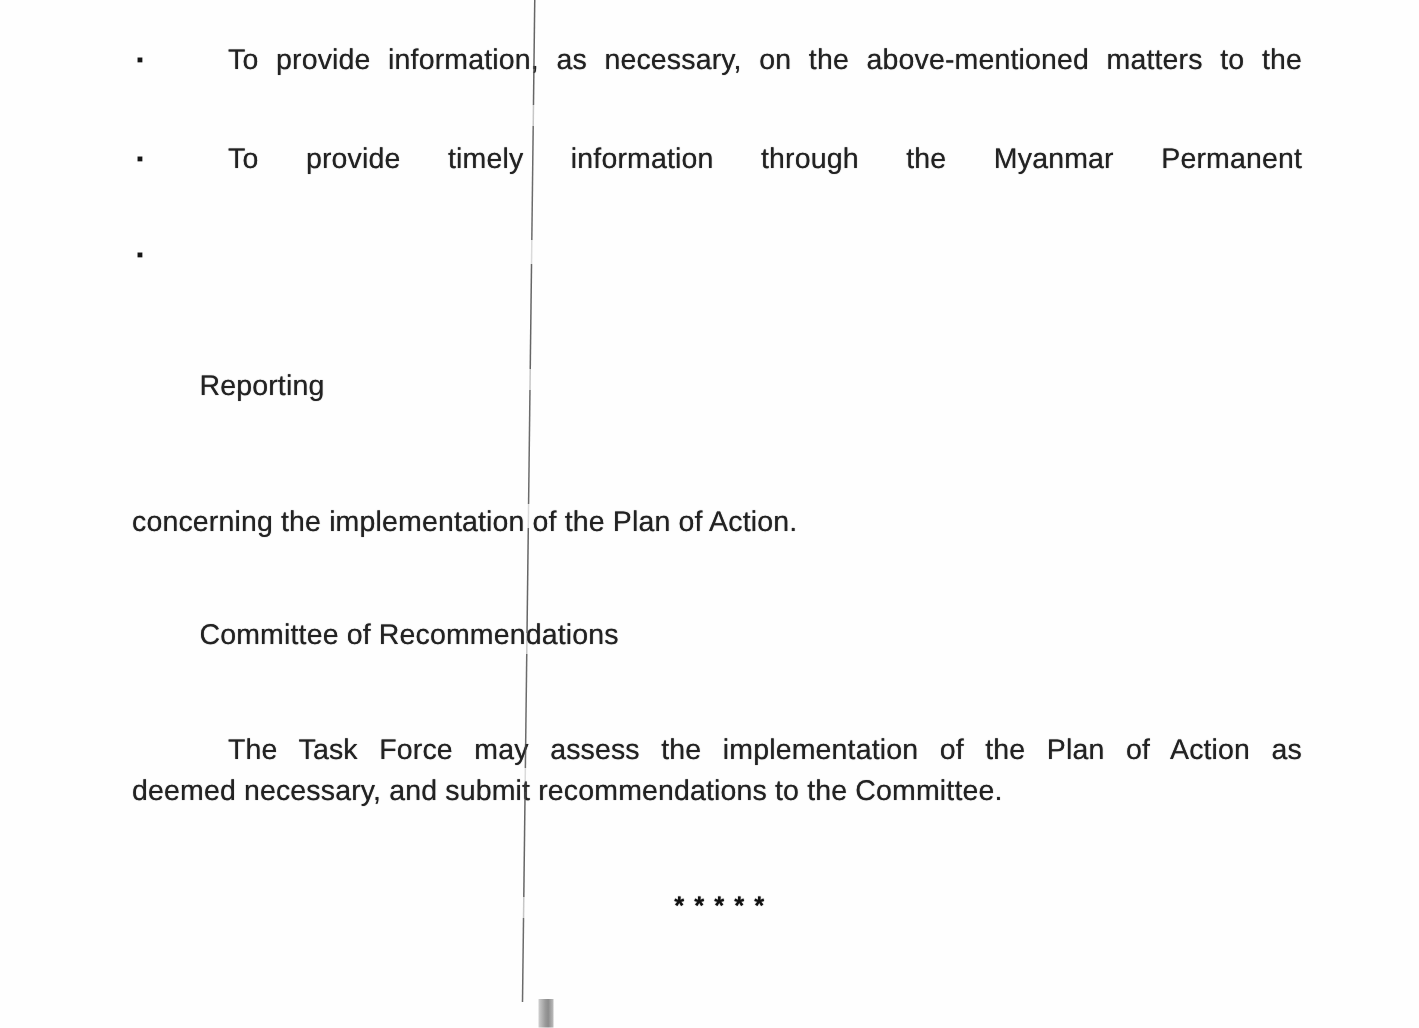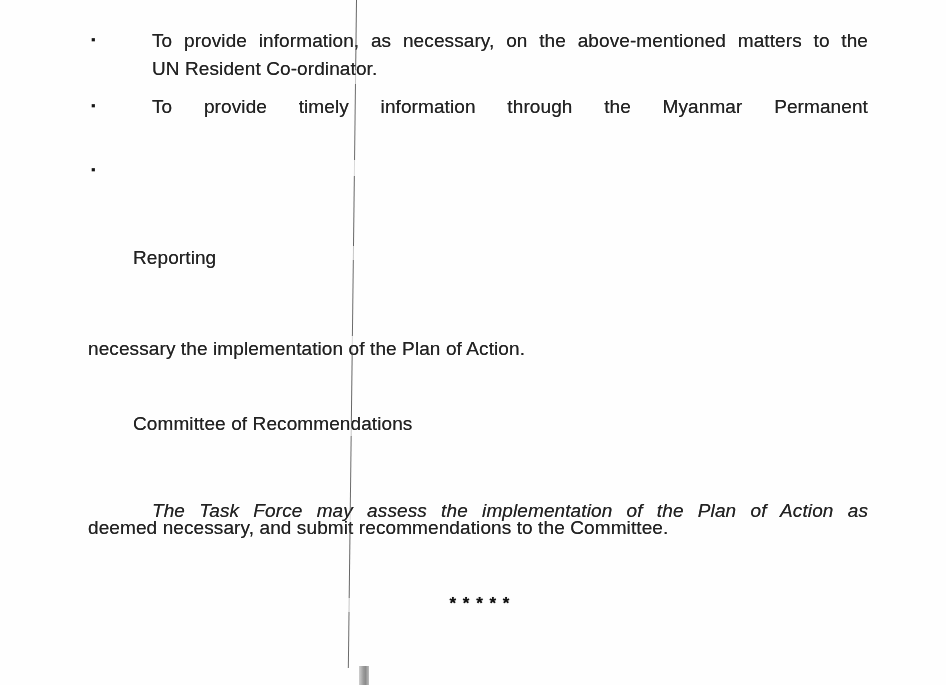--- a/index.html
+++ b/index.html
@@ -82,34 +82,33 @@
     text-shadow: 0 0 0.7px rgba(10,10,10,0.8);
   }
 </style>
 </head>
 <body>
 
 <div class="scan-page">
 
   <span class="bullet-marker" style="left:91px; top:32px;">▪</span>
   <div class="line doc-text justify" style="left:152px; top:27px; width:716px;">To provide information, as necessary, on the above-mentioned matters to the</div>
-  <div class="line doc-text" style="left:152px; top:55px;">UN Resident Co-ordinator.</div>
 
   <span class="bullet-marker" style="left:91px; top:98px;">▪</span>
   <div class="line doc-text justify" style="left:152px; top:93px; width:716px;">To provide timely information through the Myanmar Permanent</div>
 
   <span class="bullet-marker" style="left:91px; top:162px;">▪</span>
 
   <div class="heading doc-text" style="left:94px; top:244px;">Reporting</div>
 
-  <div class="line doc-text" style="left:88px; top:335px;">necessary the implementation of the Plan of Action.</div>
+  <div class="line doc-text" style="left:88px; top:335px;">concerning the implementation of the Plan of Action.</div>
 
   <div class="heading doc-text" style="left:94px; top:410px;">Committee of Recommendations</div>
 
-  <div class="line doc-text justify" style="left:88px; top:497px; width:780px; text-indent:64px;font-style:italic;">The Task Force may assess the implementation of the Plan of Action as</div>
+  <div class="line doc-text justify" style="left:88px; top:487px; width:780px; text-indent:64px;">The Task Force may assess the implementation of the Plan of Action as</div>
   <div class="line doc-text" style="left:88px; top:514px;">deemed necessary, and submit recommendations to the Committee.</div>
 
   <div class="footer-mark">* * * * *</div>
 
   <div class="fold-line"></div>
   <div class="bottom-bar"></div>
 
 </div>
 
 </body></html>

